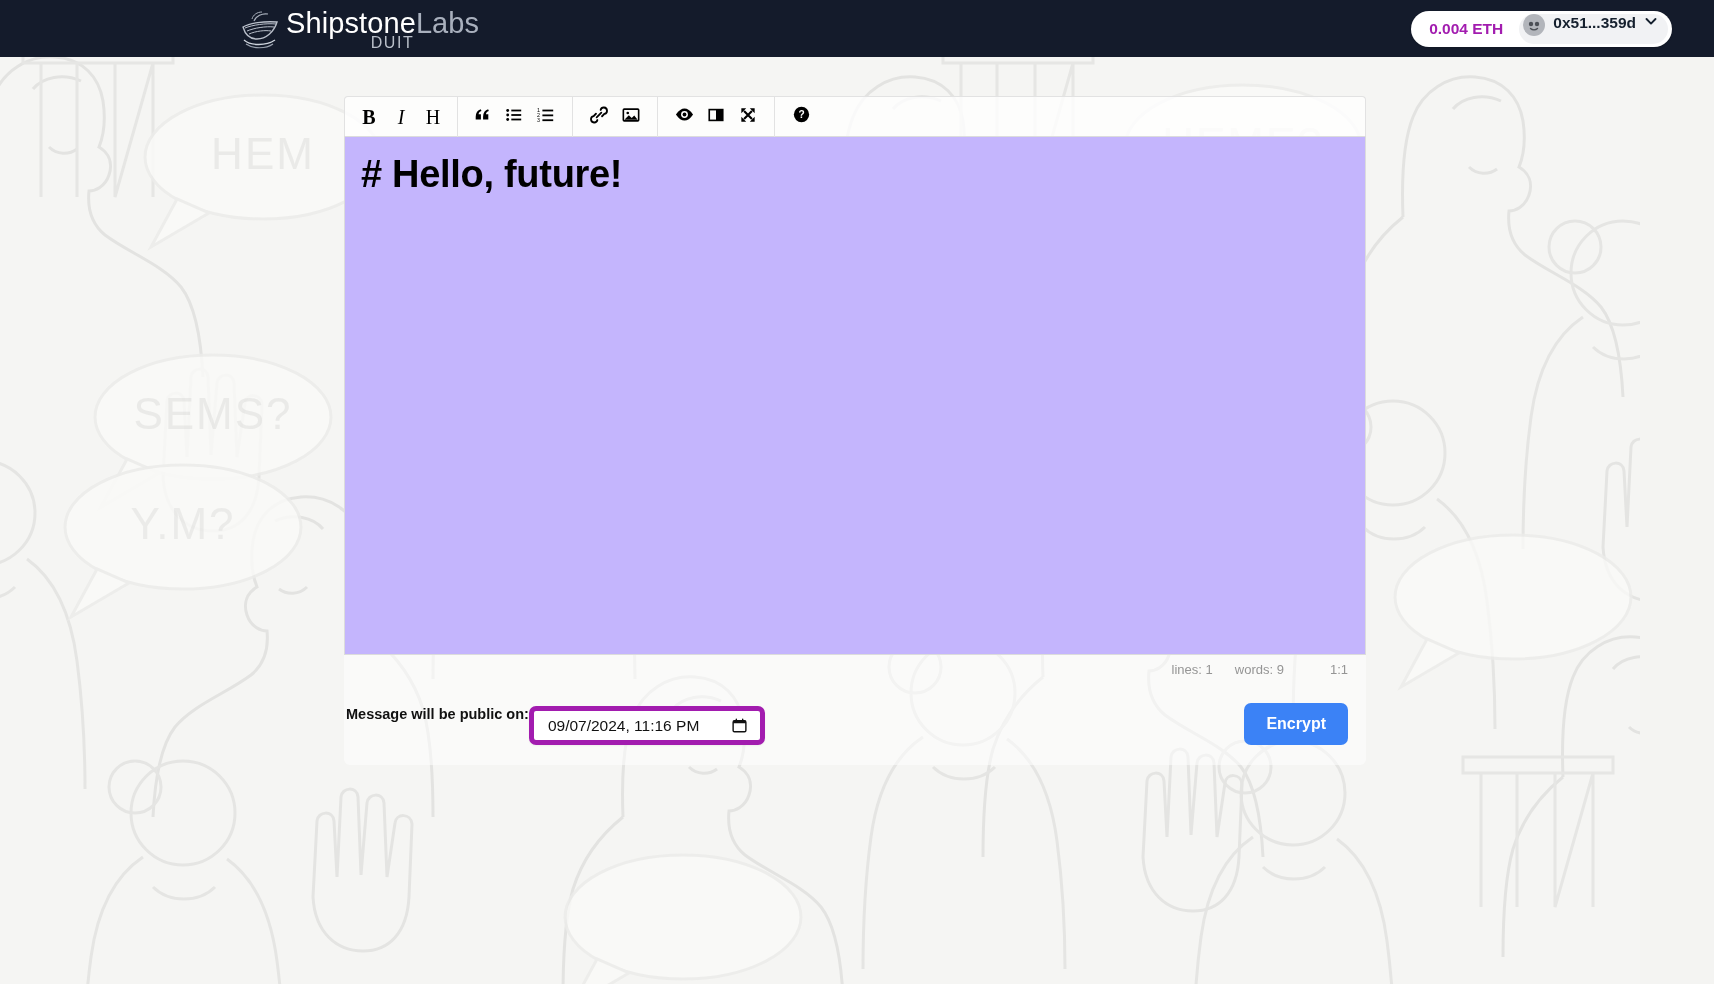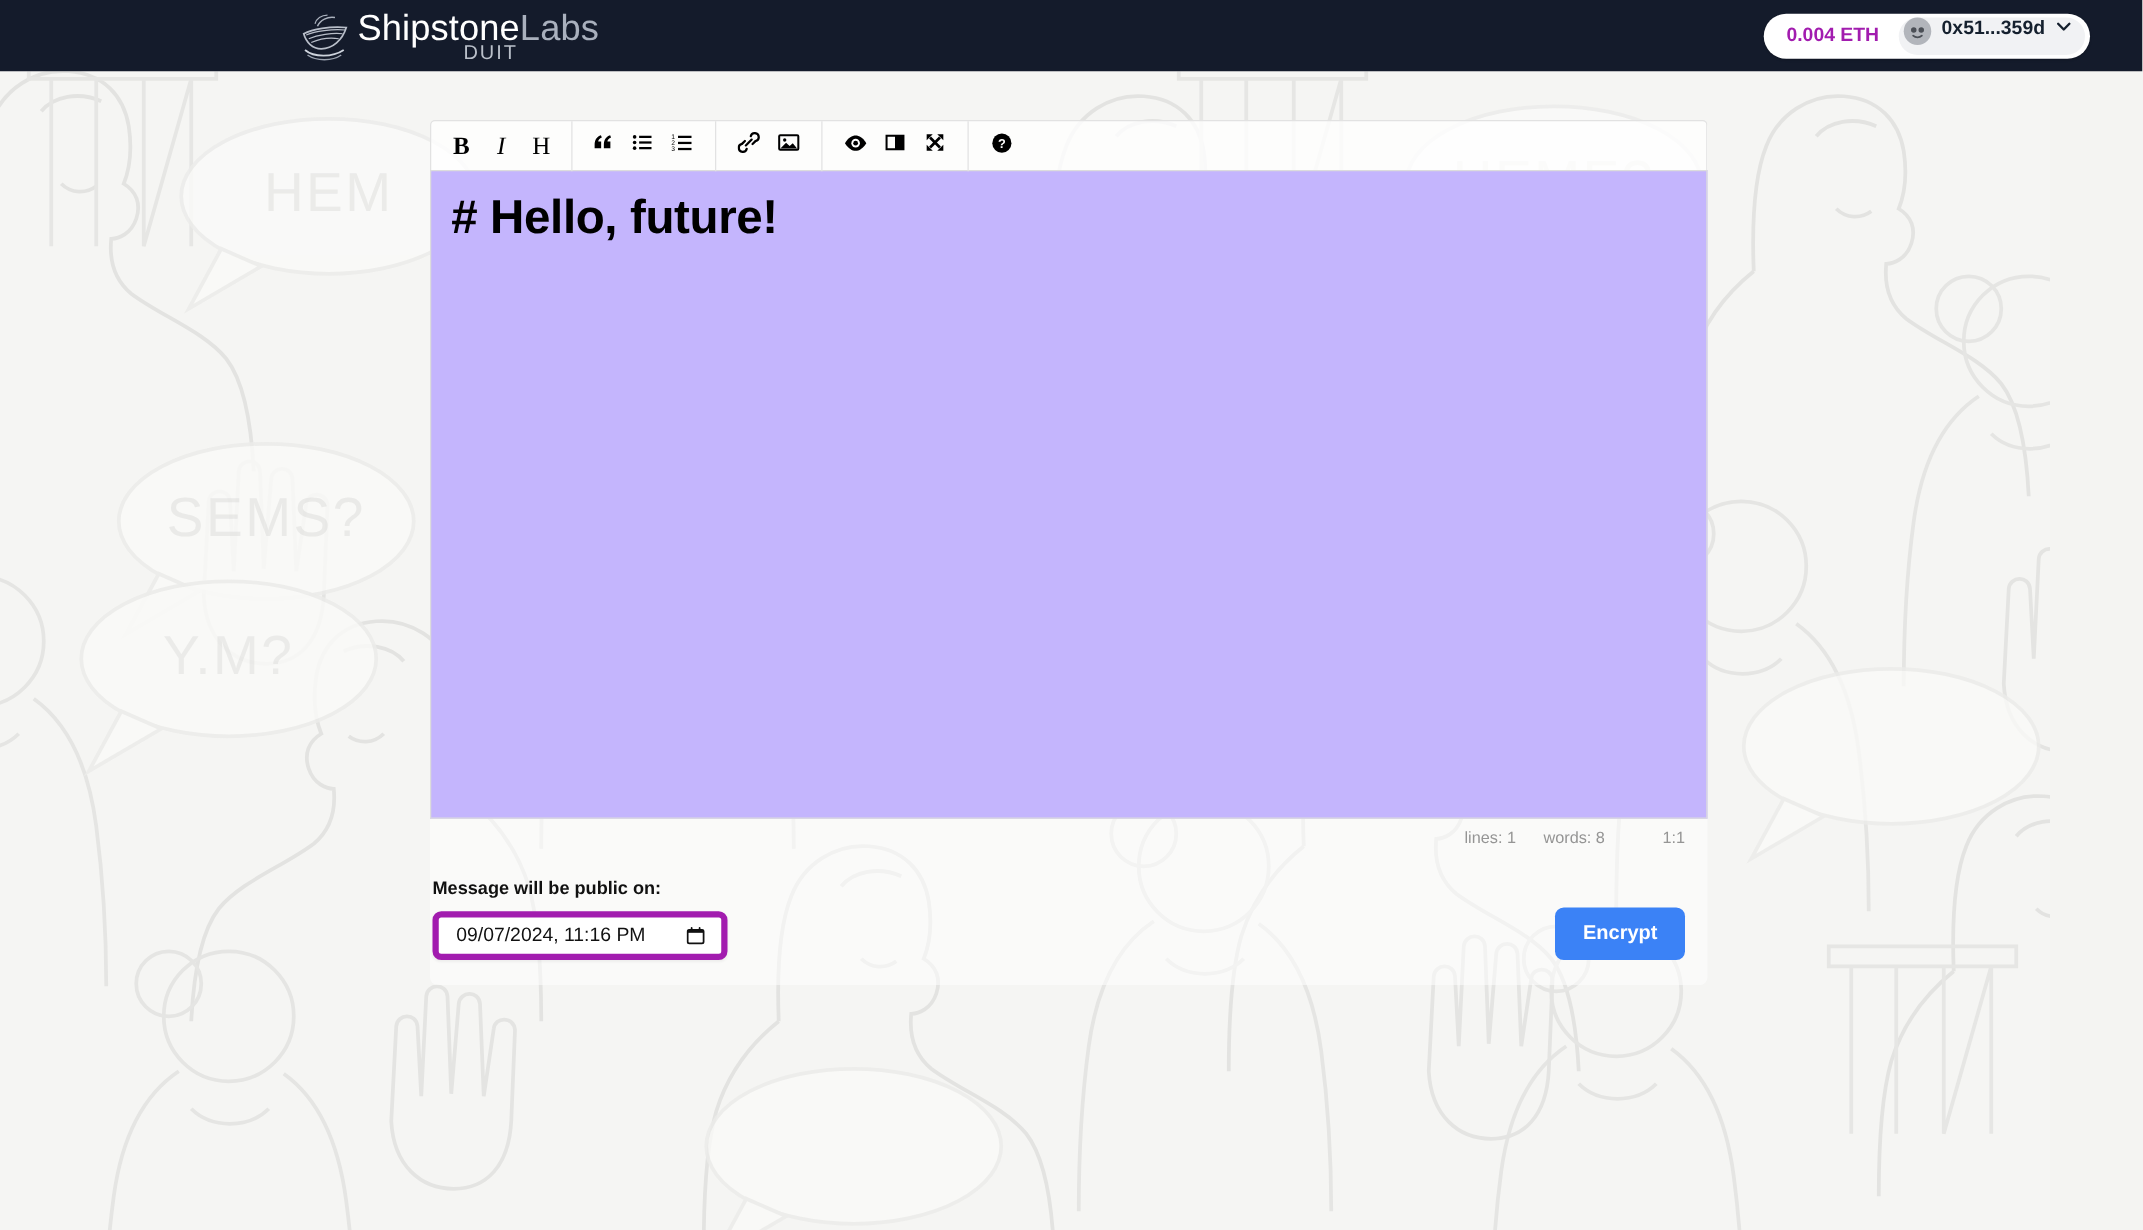--- a/index.html
+++ b/index.html
@@ -157,21 +157,21 @@
     padding: 7px 18px 0 0;
     font-size: 13px;
     color: #959595;
   }
   #status-bar .cursor-pos { margin-left: 24px; }
 
   #bottom-row {
     display: flex; align-items: flex-end; justify-content: space-between;
     padding: 26px 18px 6px 2px;
   }
-  #schedule-block { display: flex; flex-direction: column; }
+  #schedule-block { display: flex; flex-direction: row; }
   #schedule-label {
     font-size: 14.5px; font-weight: 700; color: #111;
     margin-bottom: 10px;
   }
   #datetime-input {
     width: 236px; height: 39px;
     background: #fff;
     border: 5px solid #a21caf;
     border-radius: 7px;
     display: flex; align-items: center; justify-content: space-between;
@@ -436,21 +436,21 @@
       </span>
     </div>
   </div>
 
   <div id="editor-area">
     <div id="editor-heading"># Hello, future!</div>
   </div>
 
   <div id="status-bar">
     <span>lines: 1</span>
-    <span>words: 8</span>
+    <span>words: 9</span>
     <span class="cursor-pos">1:1</span>
   </div>
 
   <div id="bottom-row">
 
     <div id="schedule-block">
       <span id="schedule-label">Message will be public on:</span>
       <div id="datetime-input">
         <span id="datetime-value">09/07/2024, 11:16 PM</span>
         <span id="calendar-icon">

